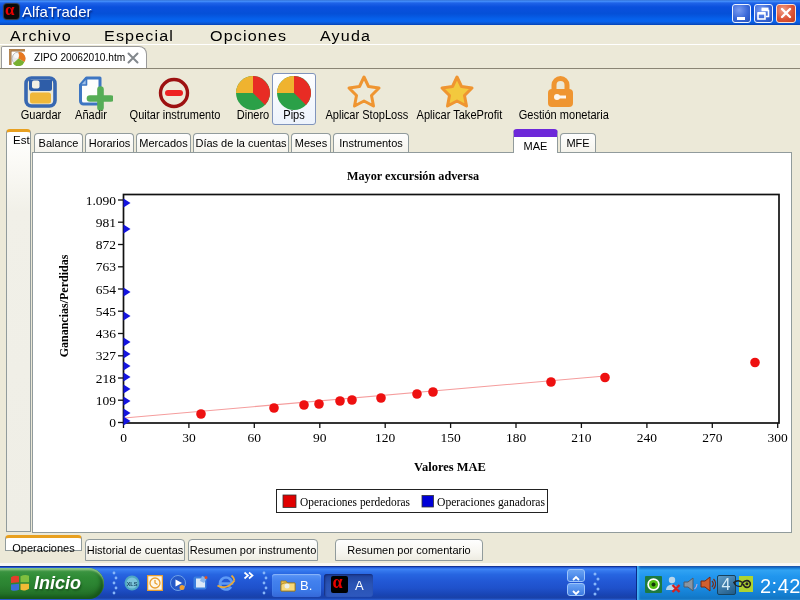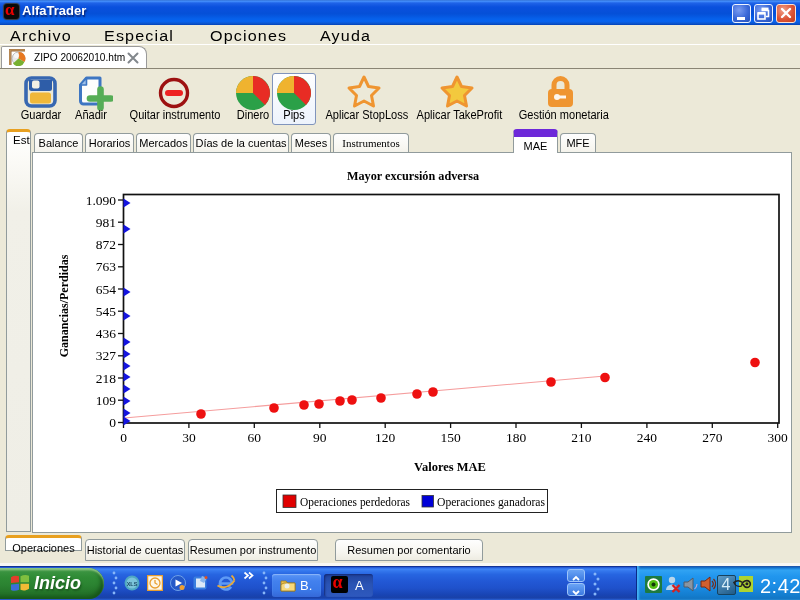--- a/index.html
+++ b/index.html
@@ -9,21 +9,21 @@
 </style>
 </head>
 <body>
 <div id="screen">
 
   <div class="ab" style="left:0;top:0;width:800px;height:25px;
     background:linear-gradient(180deg,#2964c8 0%,#4a96ff 4%,#1f63e8 12%,#0a50dd 28%,#0550d8 55%,#0660ea 75%,#0763f0 85%,#0b57d2 93%,#0341b8 100%);"></div>
   <div class="ab" style="left:4px;top:4px;width:15px;height:15px;background:#0a0a0a;border-radius:3px;box-shadow:0 0 1px 1px #3a3a3a;">
     <div class="ab" style="left:1px;top:-4px;width:13px;color:#e80000;font-size:17px;font-weight:bold;font-family:'Liberation Serif',serif;">α</div>
   </div>
-  <div class="ab" style="left:22px;top:3px;color:#fff;font-size:13px;font-weight:bold;text-shadow:1px 1.5px 1.5px #092575;">AlfaTrader</div>
+  <div class="ab" style="left:22px;top:3px;color:#fff;font-size:15px;font-weight:normal;text-shadow:1px 1.5px 1.5px #092575;">AlfaTrader</div>
 
   <div class="ab" style="left:732px;top:4px;width:19px;height:19px;border-radius:3px;border:1px solid #eef4ff;
     background:radial-gradient(circle at 35% 30%,#7a9cf0 0%,#3a68d8 55%,#2450b8 100%);box-sizing:border-box;">
     <div class="ab" style="left:3.5px;top:12px;width:8px;height:2.6px;background:#fff;"></div>
   </div>
   <div class="ab" style="left:754px;top:4px;width:19px;height:19px;border-radius:3px;border:1px solid #eef4ff;
     background:radial-gradient(circle at 35% 30%,#7a9cf0 0%,#3a68d8 55%,#2450b8 100%);box-sizing:border-box;">
     <svg width="17" height="17" viewBox="0 0 17 17">
       <path d="M6.5 5.5 h7 v6 h-2.5" fill="none" stroke="#fff" stroke-width="1.6"></path>
       <path d="M6.5 3.8 h7" stroke="#fff" stroke-width="2.4"></path>
@@ -129,21 +129,21 @@
       font-size:11px;text-align:center;line-height:18px;color:#000;white-space:nowrap;overflow:hidden;}
     .tabsel{position:absolute;top:129px;height:23px;box-sizing:border-box;background:#fff;
       border:1px solid #919b9c;border-bottom:none;border-top:8px solid #6d28d9;border-radius:4px 4px 0 0;
       font-size:11px;text-align:center;line-height:19px;color:#000;white-space:nowrap;}
   </style>
   <div class="tab" style="left:34px;width:49px;">Balance</div>
   <div class="tab" style="left:85px;width:49px;">Horarios</div>
   <div class="tab" style="left:136px;width:55px;">Mercados</div>
   <div class="tab" style="left:193px;width:96px;">Días de la cuentas</div>
   <div class="tab" style="left:291px;width:40px;">Meses</div>
-  <div class="tab" style="left:333px;width:76px;font-family:Liberation Serif, serif;">Instrumentos</div>
+  <div class="tab" style="left:333px;width:76px;">Instrumentos</div>
   <div class="tab" style="left:411px;width:102px;margin-top:32px;">R-Múltiple de Tharp</div>
   <div class="tabsel" style="left:513px;width:45px;">MAE</div>
   <div class="ab" style="left:514px;top:152px;width:43px;height:2px;background:#fff;z-index:5;"></div>
   <div class="tab" style="left:560px;width:36px;">MFE</div>
 
   <div class="ab" style="left:6px;top:129px;width:25px;height:403px;box-sizing:border-box;
     border:1px solid #919b9c;border-top:3px solid #e8a020;border-radius:4px 4px 0 0;
     background:linear-gradient(180deg,#ffffff 0%,#fbfaf6 30px,#f1f0e8 80px,#efeee6 100%);"></div>
   <div class="ab" style="left:13px;top:134px;font-size:11.5px;color:#000;">Est</div>
 

